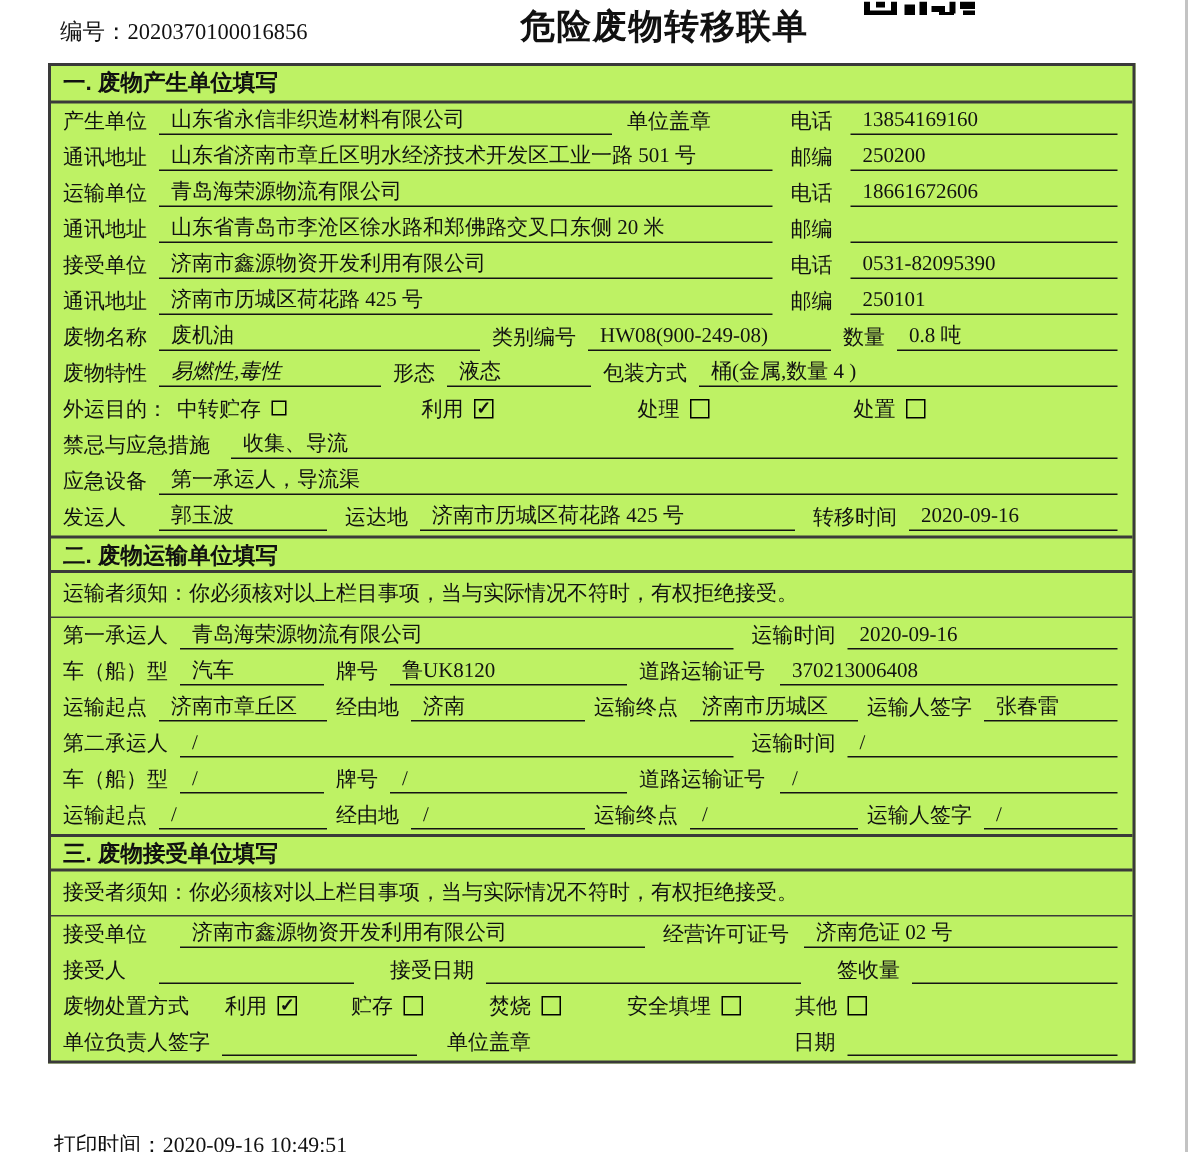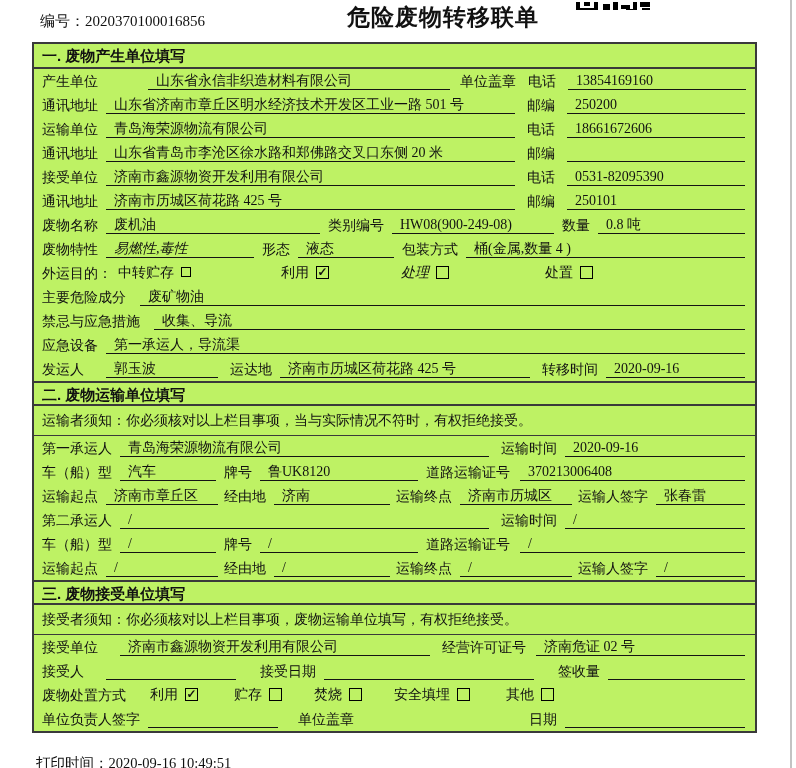--- a/index.html
+++ b/index.html
@@ -23,27 +23,27 @@
   .notice{height:30px;line-height:29px;padding-left:8px;border-bottom:1.5px solid #3a3a3a;
           box-sizing:border-box;white-space:nowrap;}
   .row{display:flex;align-items:flex-end;height:24px;padding:0 10px 3px 8px;box-sizing:border-box;}
   .lbl{white-space:nowrap;flex-shrink:0;line-height:17px;}
   .u{border-bottom:1px solid #141414;padding:0 2px 0 8px;white-space:nowrap;overflow:visible;
      box-sizing:border-box;height:18px;line-height:17px;flex-shrink:0;}
   .grow{flex:1 1 auto;min-width:30px;}
   .spacer{flex:1 1 auto;}
   .mr12{margin-right:12px;}
   .ml6{margin-left:6px;}.ml8{margin-left:8px;}.ml10{margin-left:10px;}.ml12{margin-left:12px;}.ml16{margin-left:16px;}.ml20{margin-left:20px;}.ml24{margin-left:24px;}
-  .ml36{margin-left:36px;}.ml44{margin-left:32px;}.ml72{margin-left:72px;font-style:italic;}.ml90{margin-left:90px;}
+  .ml36{margin-left:36px;}.ml44{margin-left:44px;}.ml72{margin-left:96px;}.ml90{margin-left:90px;}
   .ml96{margin-left:96px;}
   .lw34{width:36px;}.lw40{width:40px;}.lw48{width:50px;}.lw62{width:64px;}.lw76{width:78px;}
   .lw90{width:92px;}.lw92{width:94px;}.lw96{width:98px;}.lw104{width:106px;}.lw110{width:112px;}
   .w96{width:96px;}.w112{width:112px;}.w116{width:116px;}.w130{width:130px;}.w148{width:148px;font-style:italic;}
   .w158{width:158px;}.w162{width:162px;}.w178{width:178px;}.w180{width:180px;}.w210{width:210px;}
-  .w214{width:214px;}.w250{width:250px;}.w302{width:302px;margin-left:42px;}.w310{width:310px;}
+  .w214{width:214px;}.w250{width:250px;}.w302{width:302px;}.w310{width:310px;}
   .opt{display:inline-flex;align-items:center;white-space:nowrap;}
   .cb{display:inline-flex;align-items:center;justify-content:center;width:13px;height:13px;
       border:1.5px solid #000;margin-left:7px;font-size:12px;font-weight:bold;line-height:12px;
       box-sizing:border-box;transform:translateY(-1px);}
   .cb.small{width:10px;height:10px;border-width:1px;}
   .cb.checked::before{content:"\2713";}
   .print-time{position:absolute;left:36px;top:754px;font-size:14.5px;white-space:nowrap;}
 </style>
 </head>
 <body>
@@ -151,24 +151,20 @@
     <span class="opt ml72">
         <span>处理</span>
         <span class="cb"></span>
       </span>
     <span class="opt ml96">
         <span>处置</span>
         <span class="cb"></span>
       </span>
   </div>
 
-  <div class="row">
-    <span class="lbl lw96">主要危险成分</span>
-    <span class="u grow">废矿物油</span>
-  </div>
 
   <div class="row">
     <span class="lbl lw110">禁忌与应急措施</span>
     <span class="u grow">收集、导流</span>
   </div>
 
   <div class="row">
     <span class="lbl lw62">应急设备</span>
     <span class="u grow">第一承运人，导流渠</span>
   </div>
@@ -233,21 +229,21 @@
     <span class="u w112">/</span>
     <span class="lbl lw48 ml6">经由地</span>
     <span class="u w116">/</span>
     <span class="lbl lw62 ml6">运输终点</span>
     <span class="u w112">/</span>
     <span class="lbl lw76 ml6">运输人签字</span>
     <span class="u grow">/</span>
   </div>
 
   <div class="sec-title mid">三. 废物接受单位填写</div>
-  <div class="notice">接受者须知：你必须核对以上栏目事项，废物运输单位填写，有权拒绝接受。</div>
+  <div class="notice">接受者须知：你必须核对以上栏目事项，当与实际情况不符时，有权拒绝接受。</div>
 
   <div class="row">
     <span class="lbl lw76">接受单位</span>
     <span class="u w310">济南市鑫源物资开发利用有限公司</span>
     <span class="lbl lw92 ml12">经营许可证号</span>
     <span class="u grow">济南危证 02 号</span>
   </div>
 
   <div class="row">
     <span class="lbl lw62">接受人</span>

